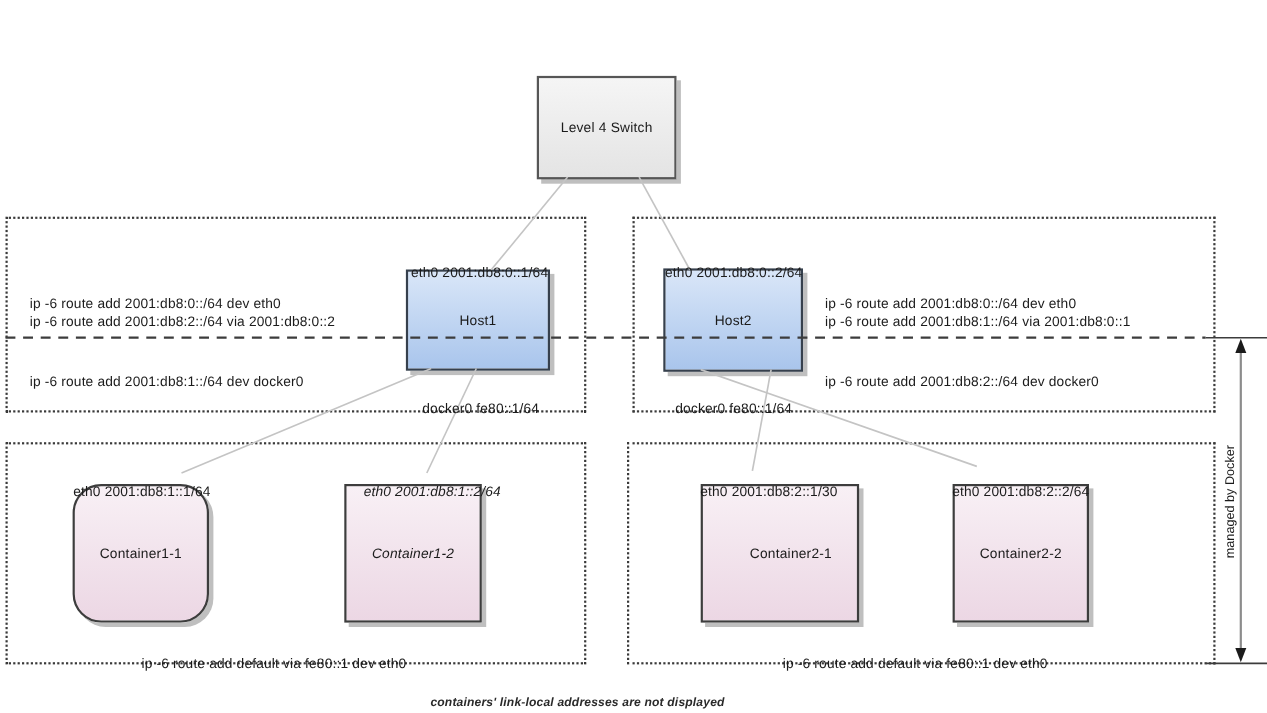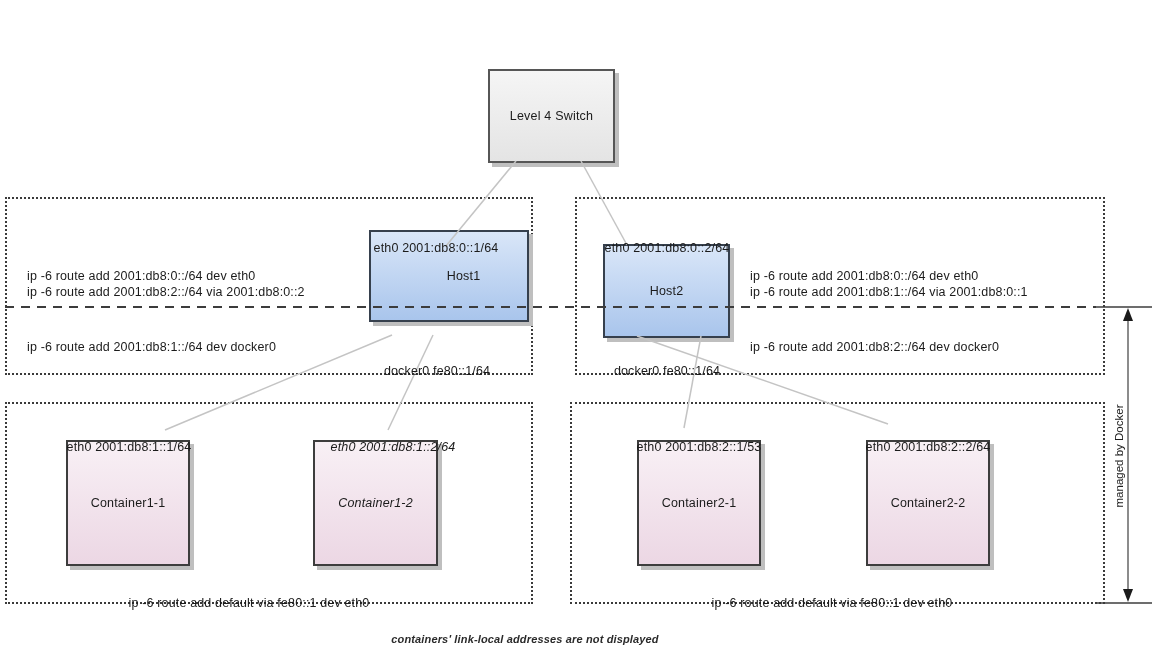--- a/index.html
+++ b/index.html
@@ -81,35 +81,35 @@
 
   <div class="group" style="left:5px; top:197px; width:524px; height:174px;"></div>
   <div class="group" style="left:575px; top:197px; width:526px; height:174px;"></div>
   <div class="group" style="left:5px; top:402px; width:524px; height:198px;"></div>
   <div class="group" style="left:570px; top:402px; width:531px; height:198px;"></div>
 
   <div class="node node-switch" style="left:488px; top:69px; width:123px; height:90px;">
     <span>Level 4 Switch</span>
   </div>
 
-  <div class="node node-host" style="left:369px; top:230px; width:127px; height:88px;padding-left:29px;">
+  <div class="node node-host" style="left:369px; top:245px; width:127px; height:88px;">
     <span>Host1</span>
   </div>
 
   <div class="node node-host" style="left:603px; top:244px; width:123px; height:90px;">
     <span>Host2</span>
   </div>
 
-  <div class="node node-container" style="left:66px; top:440px; width:120px; height:122px;">
+  <div class="node node-container" style="left:66px; top:440px; width:120px; height:122px;border-radius:26px;">
     <span>Container1-1</span>
   </div>
   <div class="node node-container" style="left:313px; top:440px; width:121px; height:122px;font-style:italic;">
     <span>Container1-2</span>
   </div>
-  <div class="node node-container" style="left:637px; top:440px; width:120px; height:122px;">
+  <div class="node node-container" style="left:637px; top:440px; width:120px; height:122px;padding-left:20px;">
     <span>Container2-1</span>
   </div>
   <div class="node node-container" style="left:866px; top:440px; width:120px; height:122px;">
     <span>Container2-2</span>
   </div>
 
   <svg class="overlay" width="1152" height="648" viewBox="0 0 1152 648">
 
     <line x1="516" y1="161" x2="446" y2="246" stroke="#c4c4c4" stroke-width="1.5"></line>
     <line x1="581" y1="161" x2="627" y2="245" stroke="#c4c4c4" stroke-width="1.5"></line>
@@ -130,21 +130,21 @@
     <polygon points="1128,602 1123,589 1133,589" fill="#1b1b1b"></polygon>
   </svg>
 
   <div class="lbl centered" style="left:436px; top:223px;">eth0 2001:db8:0::1/64</div>
   <div class="lbl centered" style="left:667px; top:223px;">eth0 2001:db8:0::2/64</div>
   <div class="lbl centered" style="left:437px; top:346px;">docker0 fe80::1/64</div>
   <div class="lbl centered" style="left:667px; top:346px;">docker0 fe80::1/64</div>
 
   <div class="lbl centered" style="left:129px; top:422px;">eth0 2001:db8:1::1/64</div>
   <div class="lbl centered" style="left:393px; top:422px;font-style:italic;">eth0 2001:db8:1::2/64</div>
-  <div class="lbl centered" style="left:699px; top:422px;">eth0 2001:db8:2::1/53</div>
+  <div class="lbl centered" style="left:699px; top:422px;">eth0 2001:db8:2::1/30</div>
   <div class="lbl centered" style="left:928px; top:422px;">eth0 2001:db8:2::2/64</div>
 
   <div class="lbl route-block" style="left:27px; top:250px;">
     <div>ip -6 route add 2001:db8:0::/64 dev eth0</div>
     <div>ip -6 route add 2001:db8:2::/64 via 2001:db8:0::2</div>
   </div>
   <div class="lbl" style="left:27px; top:322px;">ip -6 route add 2001:db8:1::/64 dev docker0</div>
 
   <div class="lbl route-block" style="left:750px; top:250px;">
     <div>ip -6 route add 2001:db8:0::/64 dev eth0</div>

